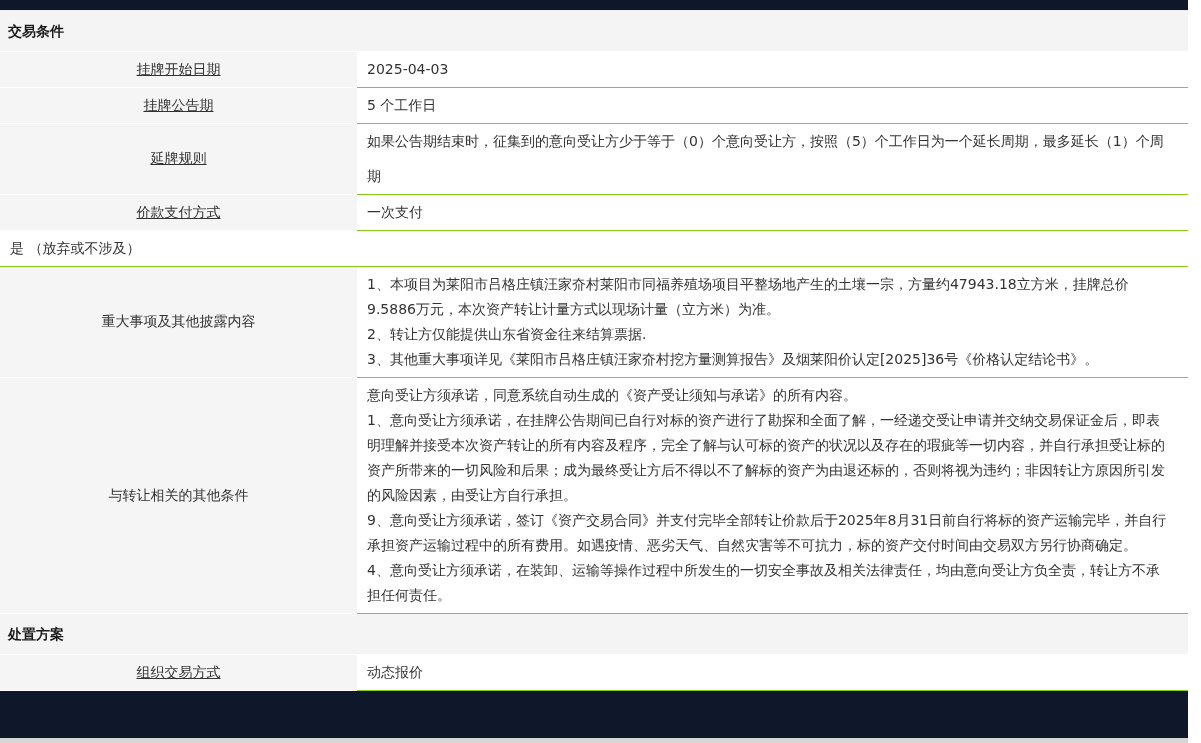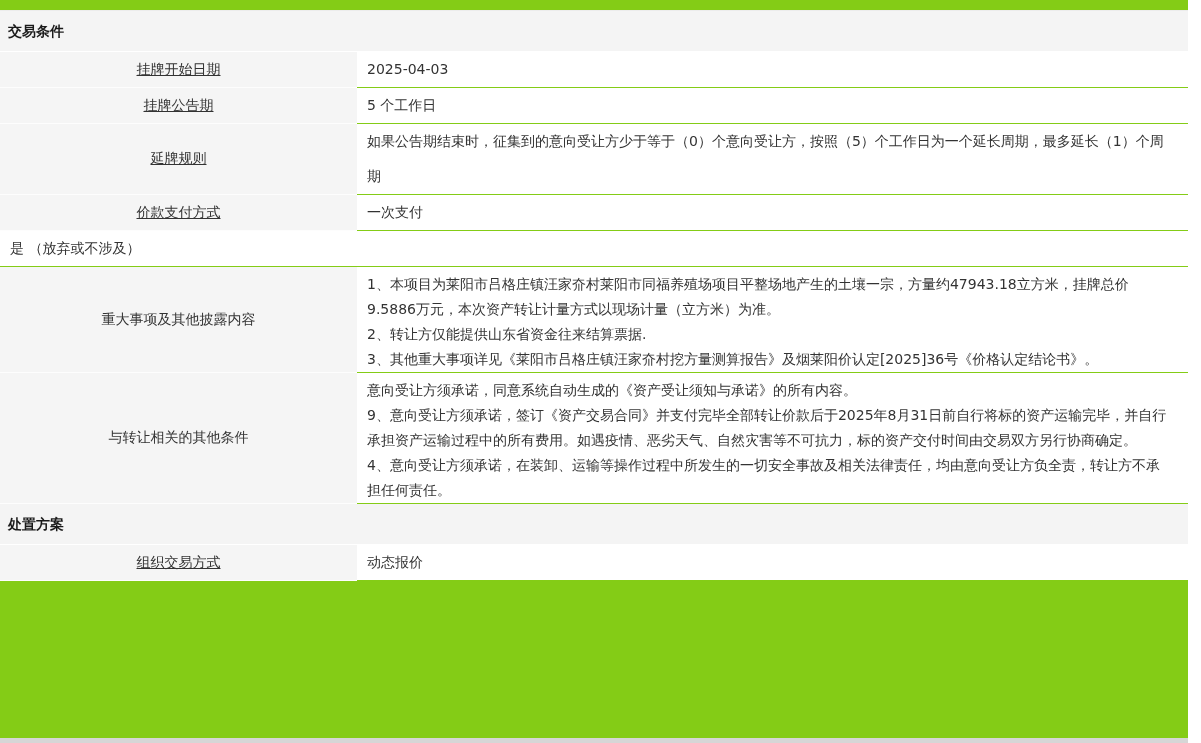--- a/index.html
+++ b/index.html
@@ -8,21 +8,21 @@
     background: #ffffff;
     font-family: "DejaVu Sans", "Liberation Sans", sans-serif;
     font-size: 14px;
     color: #333333;
   }
   .page {
     position: relative;
     width: 1188px;
     height: 743px;
     overflow: hidden;
-    background: #84cc16;
+    background: #0f172a;
   }
   .info-table {
     margin-top: 10px;
     border-top: 1px solid #ececec;
   }
   .section-header {
     height: 40px;
     line-height: 40px;
     background: #f4f4f4;
     border-bottom: 1px solid #ffffff;
@@ -52,21 +52,21 @@
     border-bottom: 1px solid #84cc16;
     display: flex;
     flex-direction: column;
     justify-content: center;
     padding: 0 15px 0 10px;
     box-sizing: border-box;
     color: #333333;
   }
   .row.single .value-cell { min-height: 35px; }
   .row.single .label-cell { min-height: 35px; text-decoration: underline; }
-  .row.multi .value-cell { padding-top: 5px; }
+  .row.multi .value-cell { padding-top: 5px; padding-bottom: 5px; }
   .value-cell p {
     margin: 0;
     line-height: 25px;
   }
   .row.single .value-cell p { line-height: 35px; }
   .bottom-strip {
     position: absolute;
     left: 0;
     bottom: 0;
     width: 100%;
@@ -125,20 +125,21 @@
         <p>1、本项目为莱阳市吕格庄镇汪家夼村莱阳市同福养殖场项目平整场地产生的土壤一宗，方量约47943.18立方米，挂牌总价9.5886万元，本次资产转让计量方式以现场计量（立方米）为准。</p>
         <p>2、转让方仅能提供山东省资金往来结算票据.</p>
         <p>3、其他重大事项详见《莱阳市吕格庄镇汪家夼村挖方量测算报告》及烟莱阳价认定[2025]36号《价格认定结论书》。</p>
       </div>
     </div>
 
     <div class="row multi">
       <div class="label-cell">与转让相关的其他条件</div>
       <div class="value-cell">
         <p>意向受让方须承诺，同意系统自动生成的《资产受让须知与承诺》的所有内容。</p>
+        <p>1、意向受让方须承诺，在挂牌公告期间已自行对标的资产进行了勘探和全面了解，一经递交受让申请并交纳交易保证金后，即表明理解并接受本次资产转让的所有内容及程序，完全了解与认可标的资产的状况以及存在的瑕疵等一切内容，并自行承担受让标的资产所带来的一切风险和后果；成为最终受让方后不得以不了解标的资产为由退还标的，否则将视为违约；非因转让方原因所引发的风险因素，由受让方自行承担。</p>
         <p>9、意向受让方须承诺，签订《资产交易合同》并支付完毕全部转让价款后于2025年8月31日前自行将标的资产运输完毕，并自行承担资产运输过程中的所有费用。如遇疫情、恶劣天气、自然灾害等不可抗力，标的资产交付时间由交易双方另行协商确定。</p>
         <p>4、意向受让方须承诺，在装卸、运输等操作过程中所发生的一切安全事故及相关法律责任，均由意向受让方负全责，转让方不承担任何责任。</p>
       </div>
     </div>
 
     <div class="section-header">
       <span>处置方案</span>
     </div>
 
     <div class="row single">

